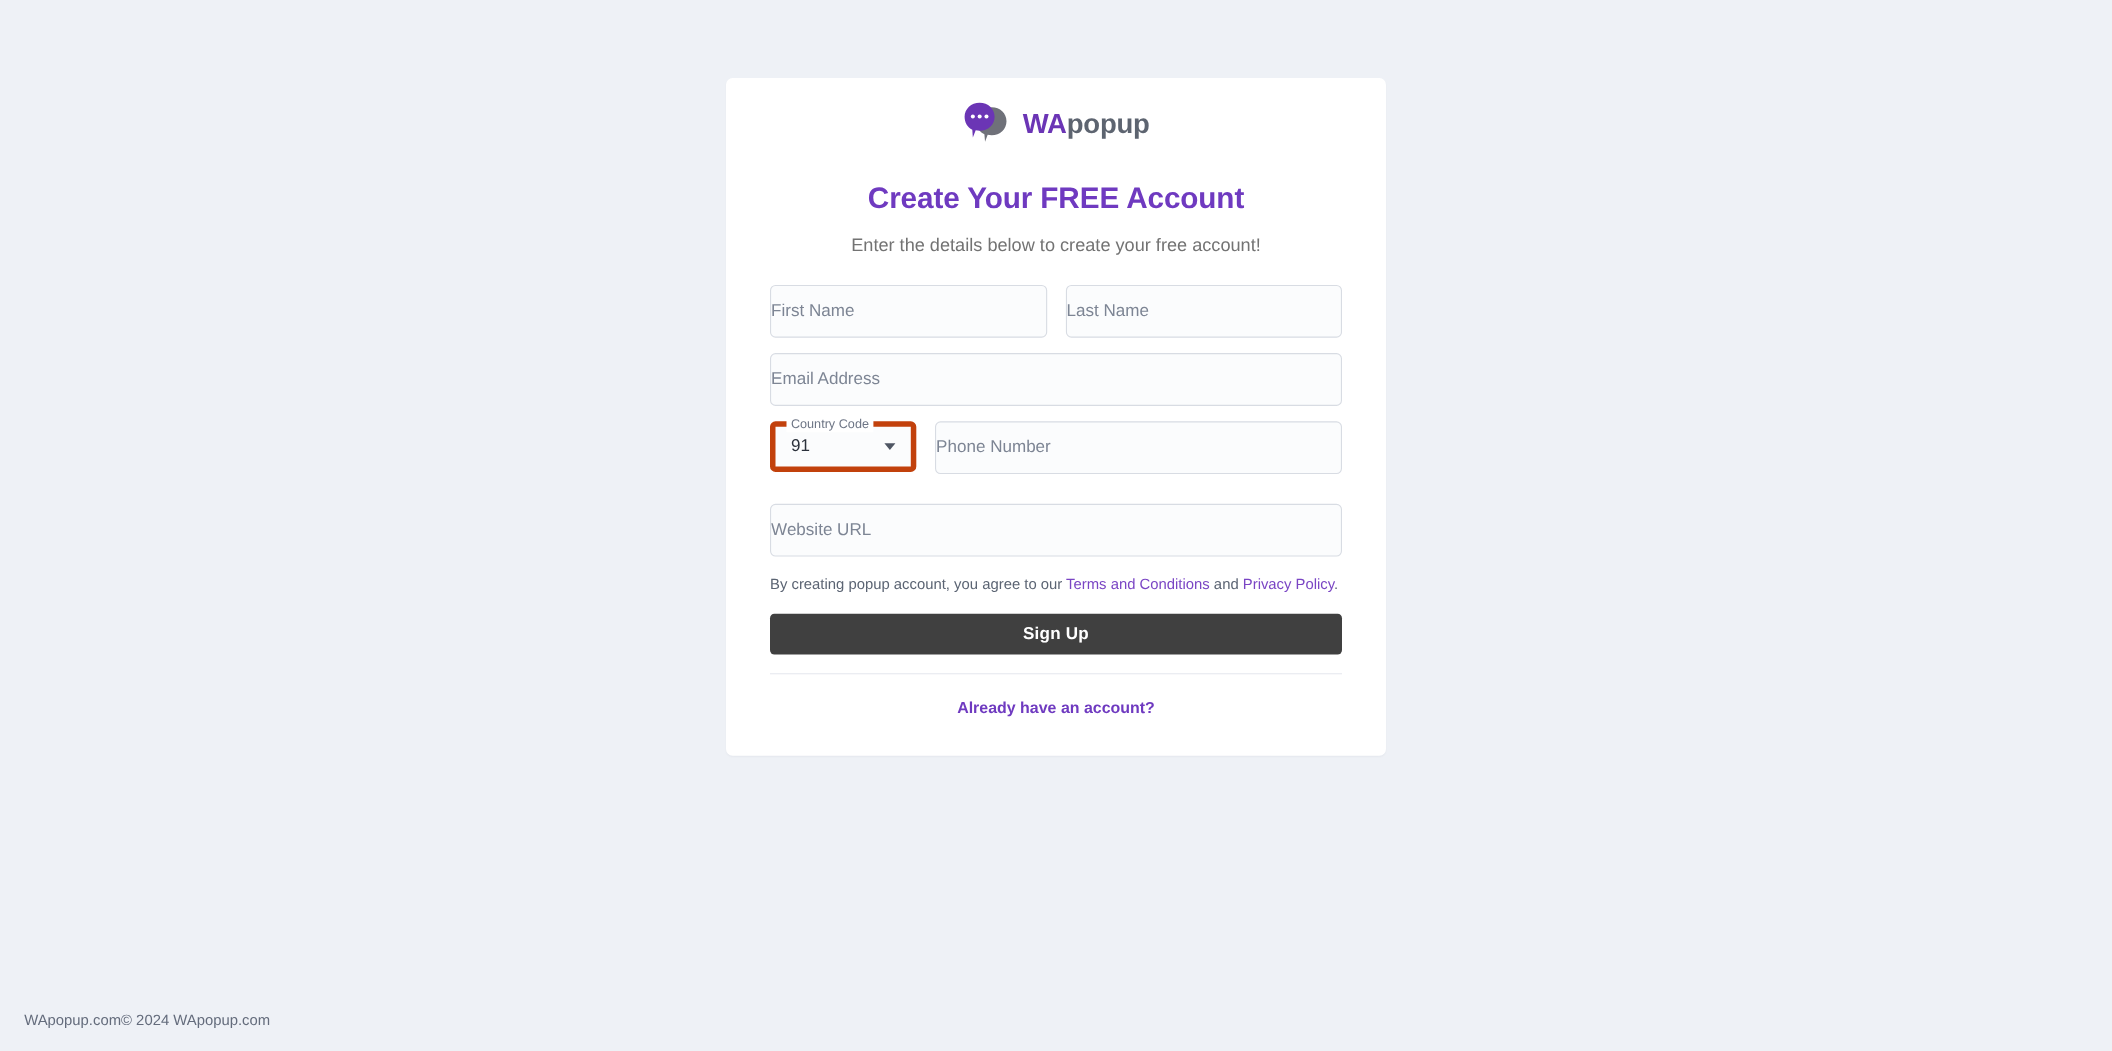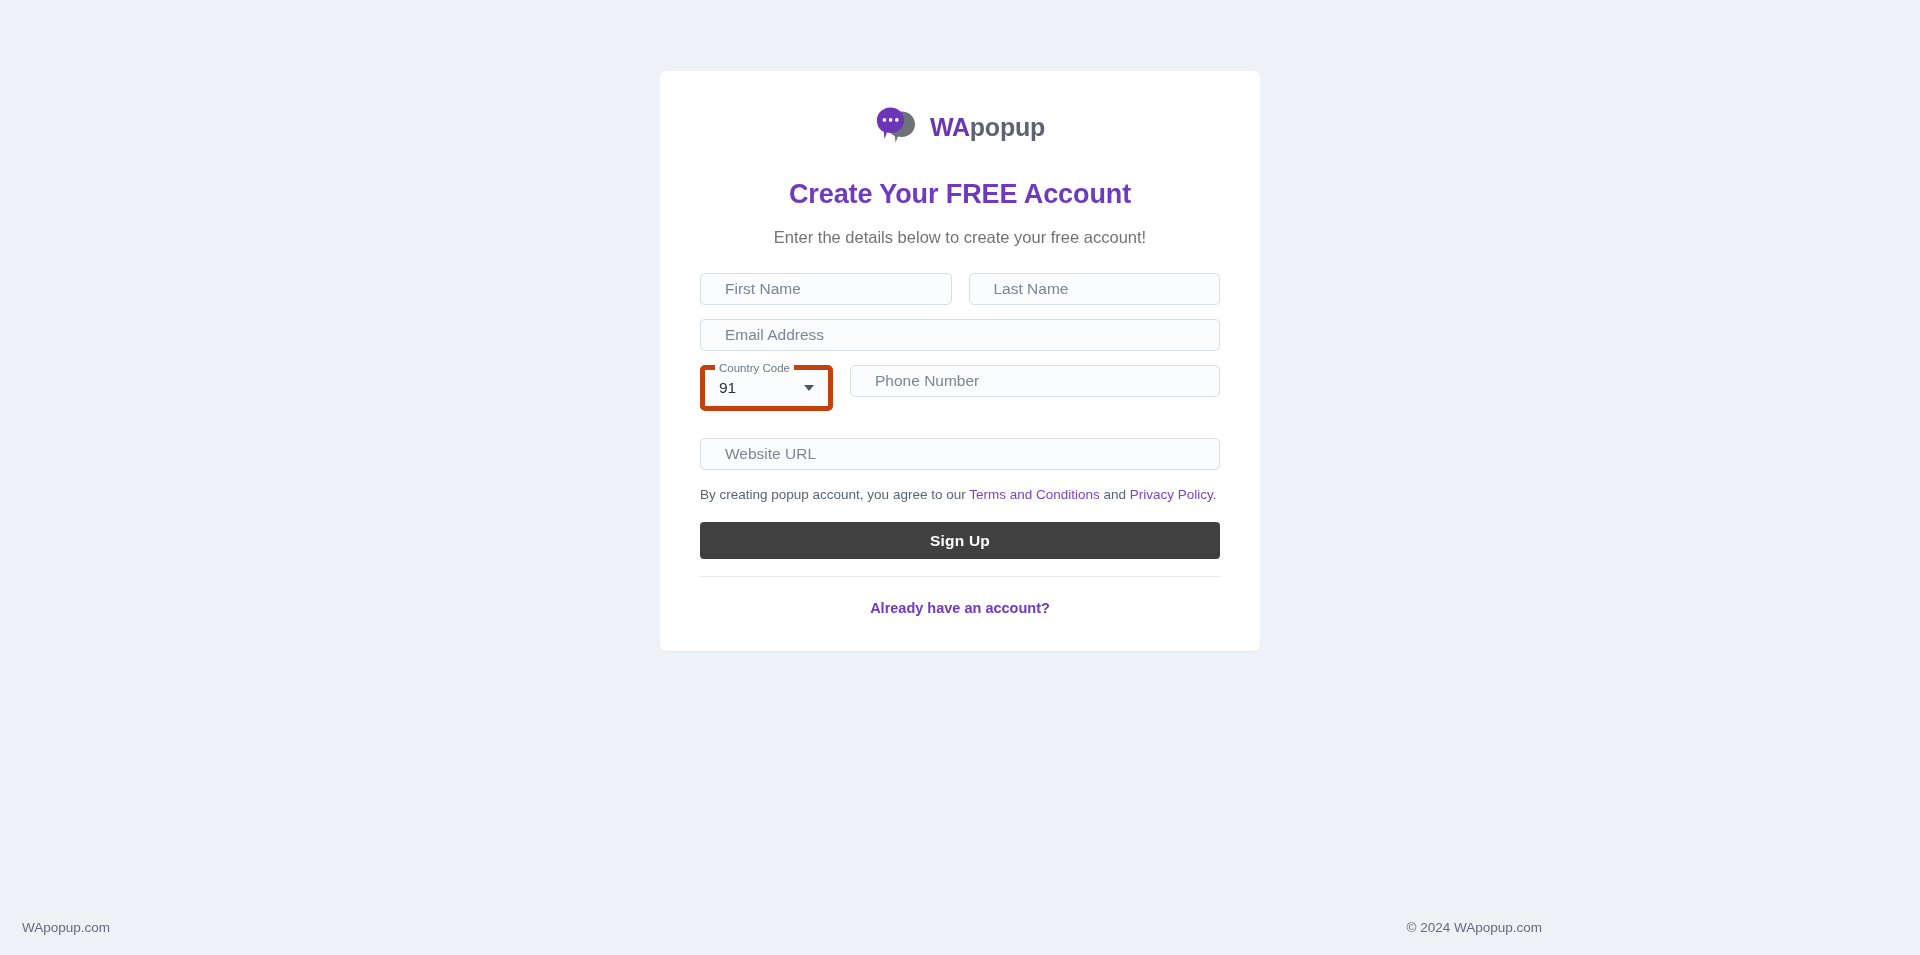--- a/index.html
+++ b/index.html
@@ -32,21 +32,21 @@
     border-radius: 6px;
     padding: 0;
     box-shadow: 0 1px 2px rgba(16,24,40,0.04);
   }
 
   
   .logo-wrap {
     display: flex;
     align-items: center;
     justify-content: center;
-    padding-top: 34px;
+    padding-top: 20px;
     padding-bottom: 6px;
   }
   .logo {
     display: flex;
     align-items: center;
     gap: 7px;
   }
   .logo-mark {
     width: 48px;
     height: 44px;
@@ -95,28 +95,28 @@
 
   .field {
     position: relative;
     flex: 1 1 0;
     min-width: 0;
   }
   .field.half { flex: 0 0 calc(50% - 8.5px); }
 
   .input {
     width: 100%;
-    height: 32px;
+    height: 48px;
     border: 1px solid #d8dce3;
     border-radius: 5px;
     background: #fbfcfd;
     font-family: "Liberation Sans", sans-serif;
     font-size: 15.5px;
     color: #333a45;
-    padding: 0 24px;
+    padding: 0 0;
     outline: none;
     display: block;
   }
   .input::placeholder {
     color: #7d8594;
     opacity: 1;
   }
   .input.with-adorn { padding-right: 52px; }
 
   .adorn-btn {
@@ -224,21 +224,20 @@
 
   
   .footer {
     position: absolute;
     left: 0;
     bottom: 0;
     width: 1564px;
     height: 56px;
     display: flex;
     align-items: center;
-    justify-content: space-between;
     padding: 0 22px;
     font-size: 13.5px;
     color: #646c7c;
   }
   .footer a { color: #646c7c; text-decoration: none; }
 </style>
 </head>
 <body>
 
 <div class="page">

